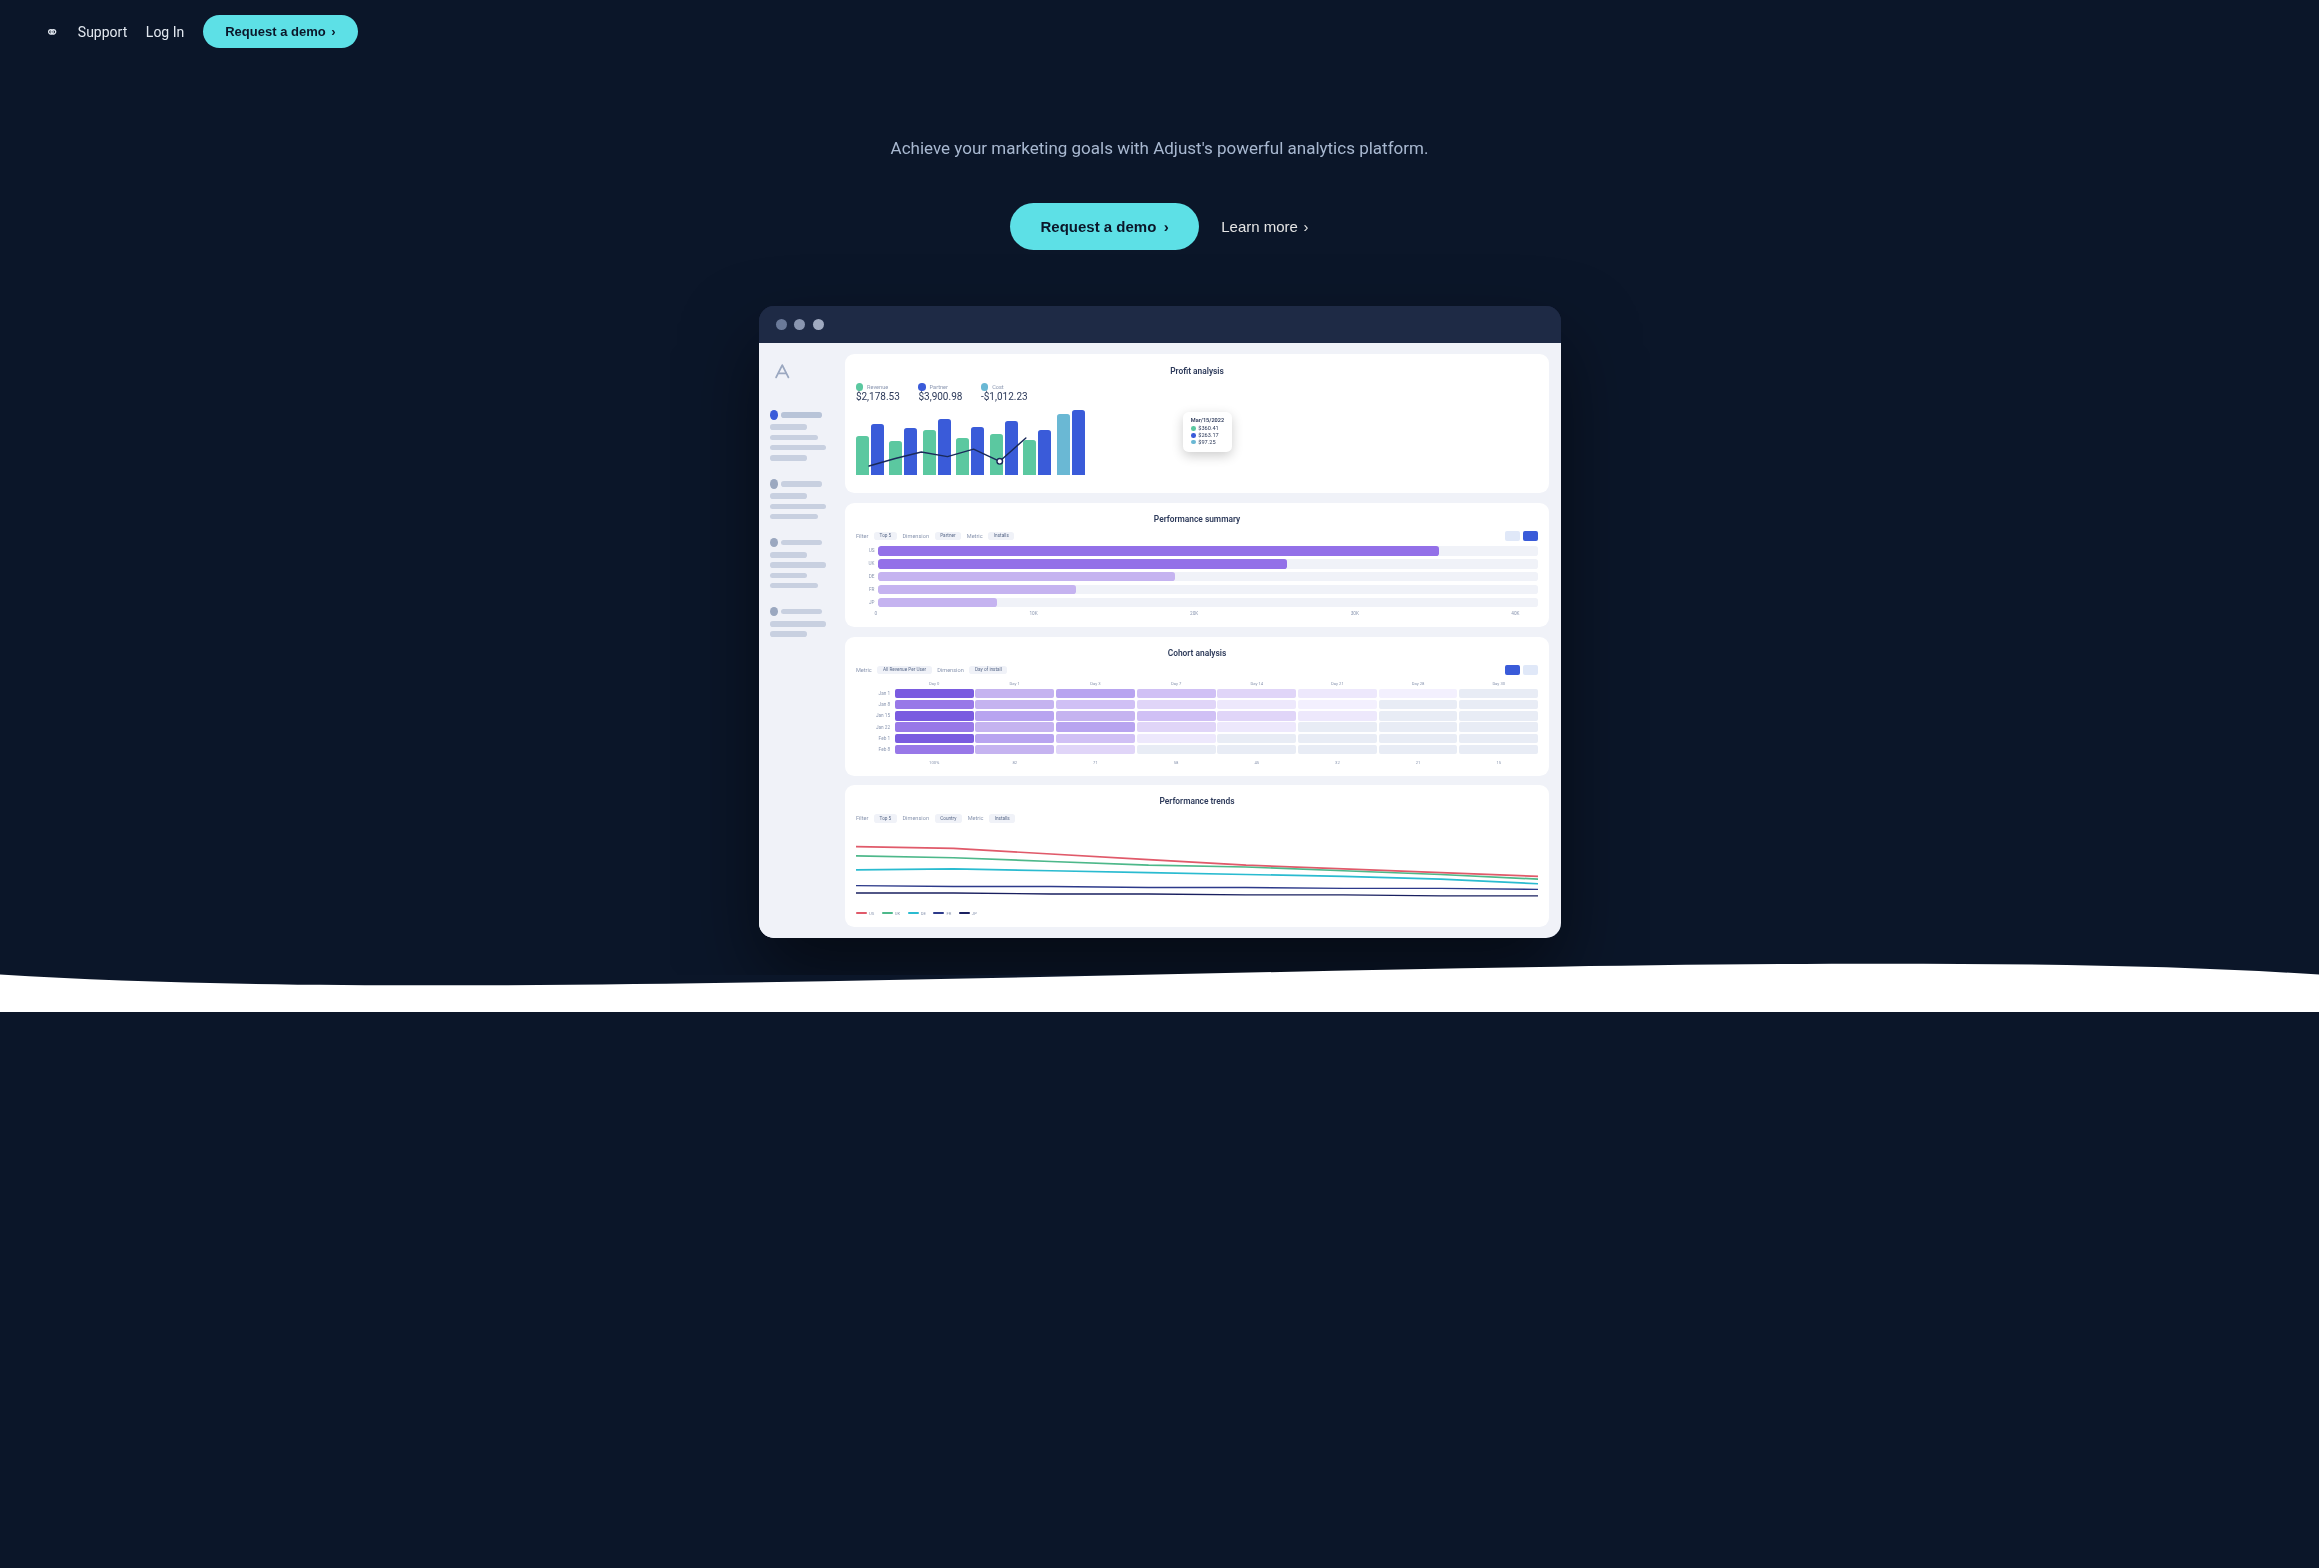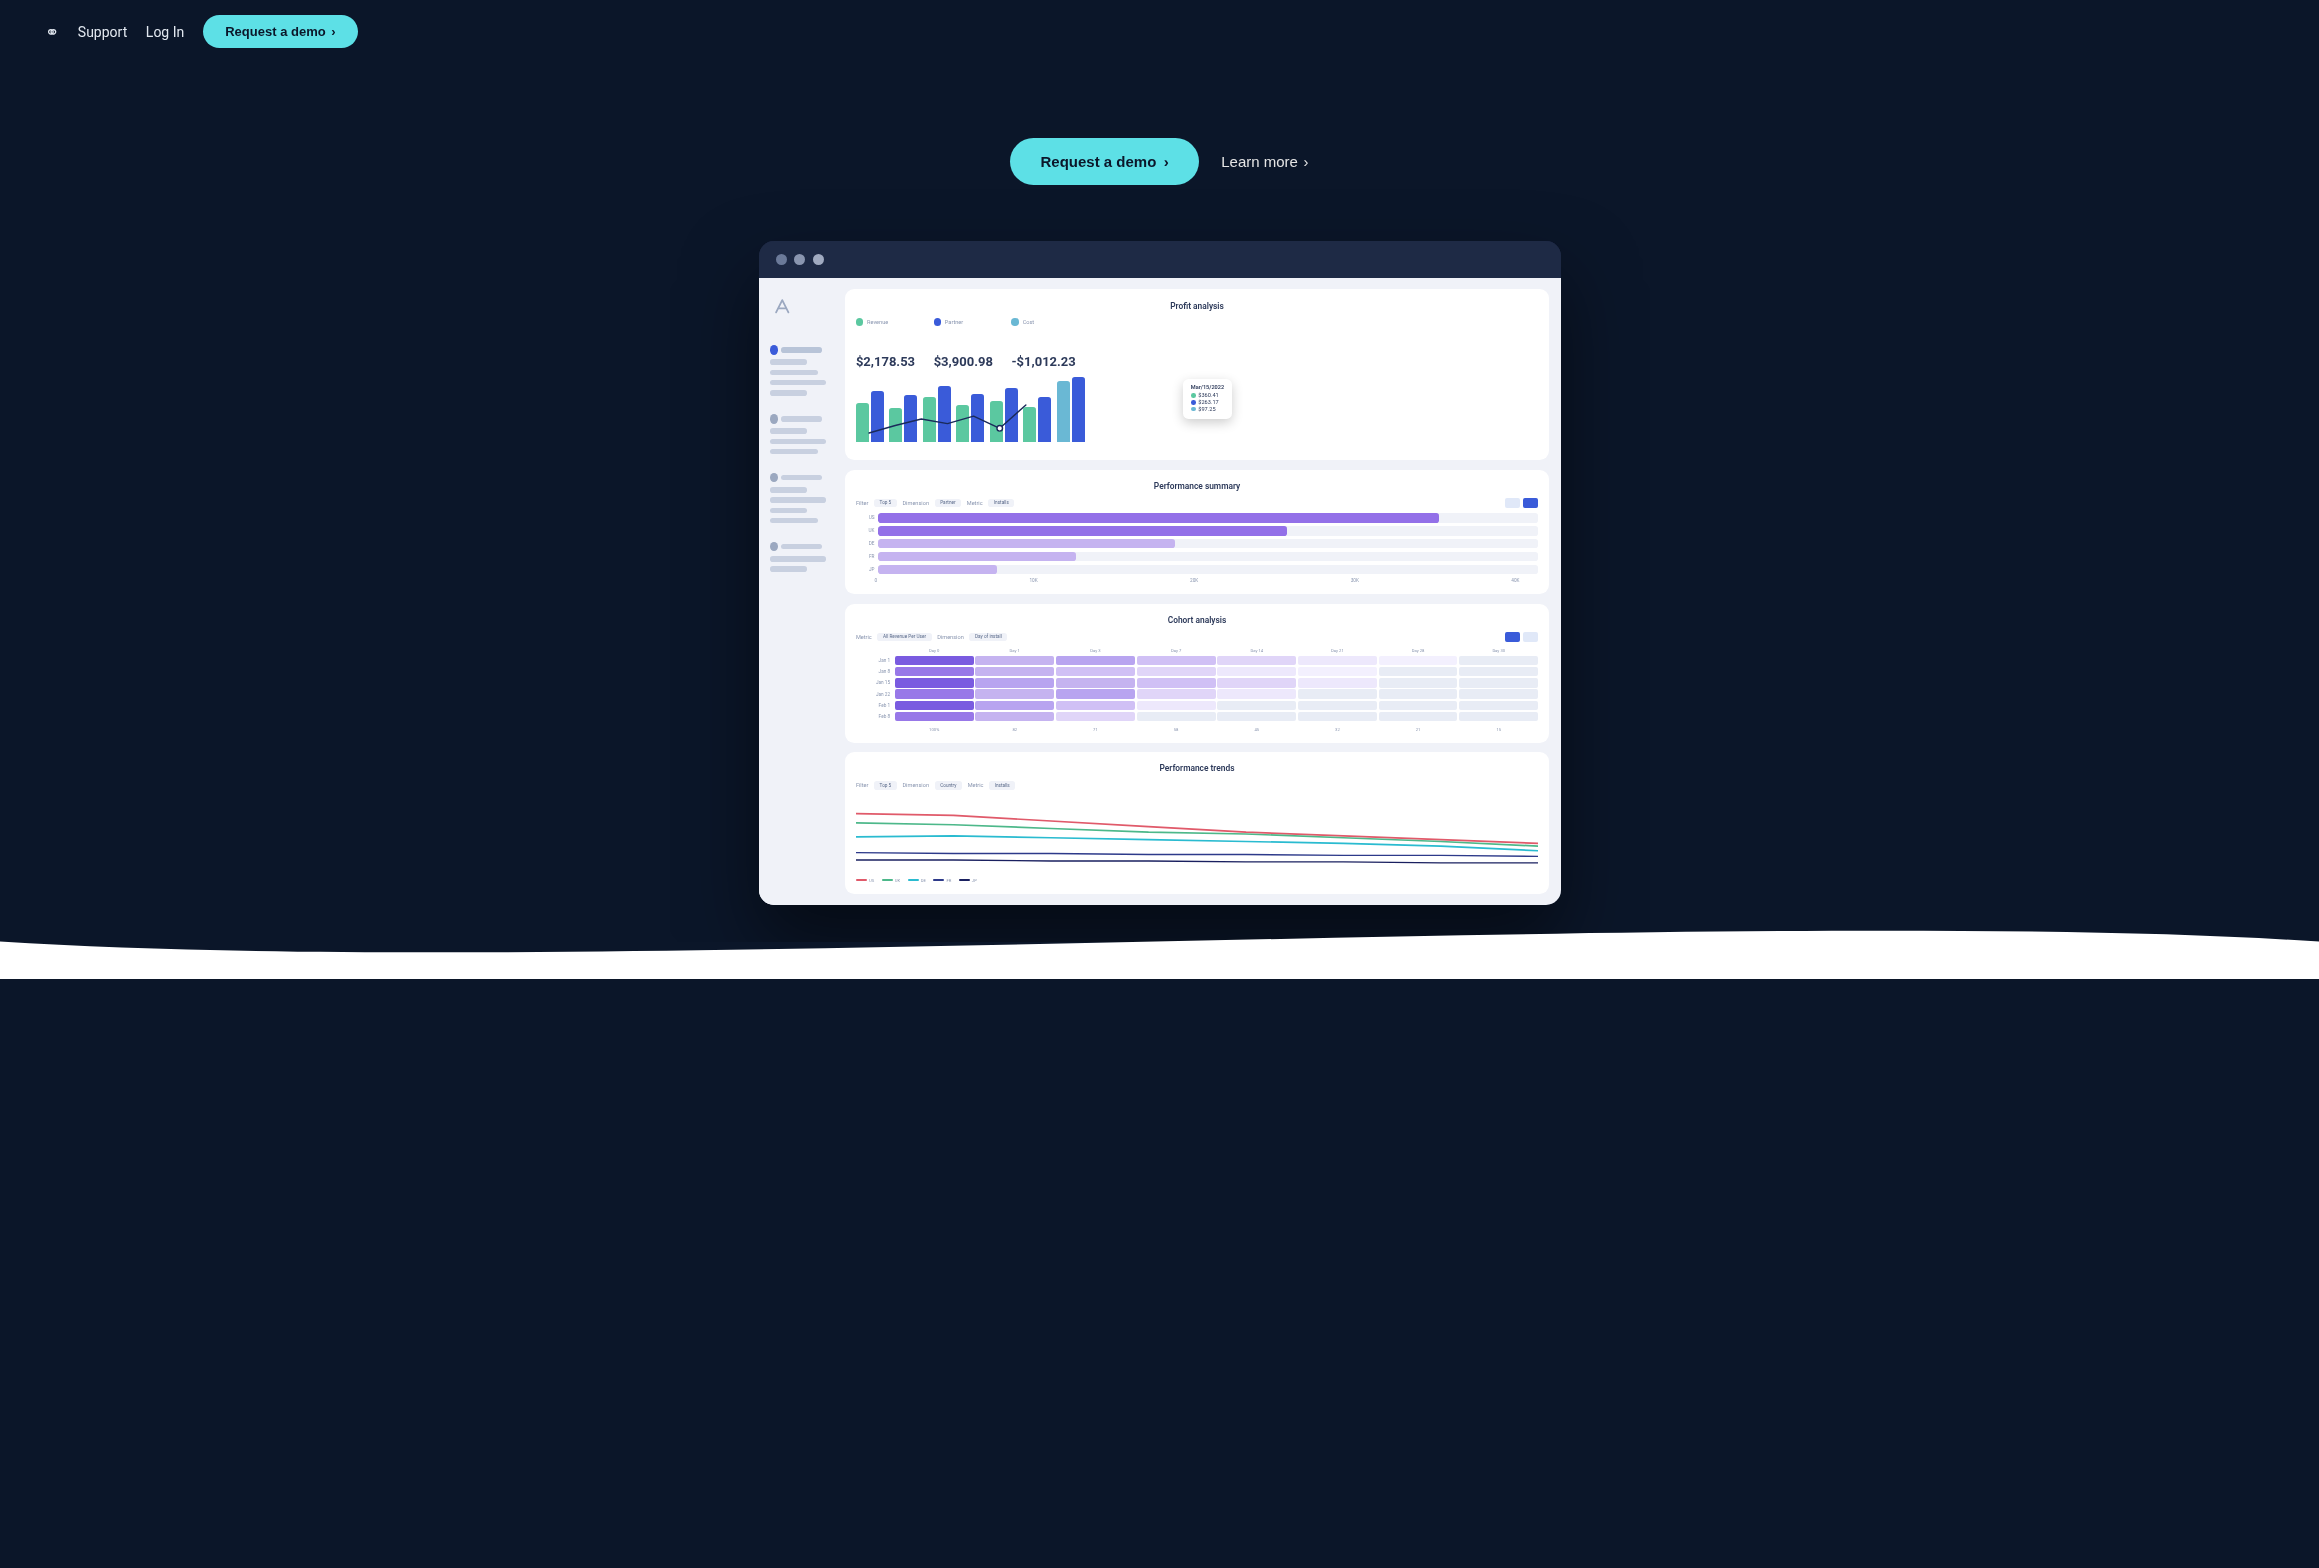--- a/index.html
+++ b/index.html
@@ -184,21 +184,21 @@
     
     .profit-stats {
       display: flex;
       gap: 18.6px;
       margin-bottom: 5.6px;
     }
     .stat-item { display: flex; flex-direction: column; }
     .stat-dot-row { display: flex; align-items: center; gap: 3.7px; }
     .stat-dot { width: 7.5px; height: 7.5px; border-radius: 50%; }
     .stat-label { font-size: 5.6px; color: #8a96b0; }
-    .stat-value { font-size: 13px; font-weight: 700; color: #2d3a5a; margin-top: 28px; }
+    .stat-value { font-size: 10px; font-weight: 400; color: #2d3a5a; }
 
     .bar-chart-area {
       position: relative;
       height: 75px;
       margin-top: 3.7px;
     }
     .bars-group {
       display: flex;
       align-items: flex-end;
       gap: 5.6px;
@@ -320,20 +320,21 @@
     <span class="nav-support">Support</span>
     <span class="nav-login">Log In</span>
     <button class="btn-demo-nav">
       <span>Request a demo</span>
       <span>›</span>
     </button>
   </div>
 </nav>
 
 <section class="hero">
+  <p>Achieve your marketing goals with Adjust's powerful analytics platform.</p>
   <div class="hero-buttons">
     <button class="btn-demo-hero">
       <span>Request a demo</span>
       <span>›</span>
     </button>
     <button class="btn-learn-more">
       <span>Learn more</span>
       <span>›</span>
     </button>
   </div>

